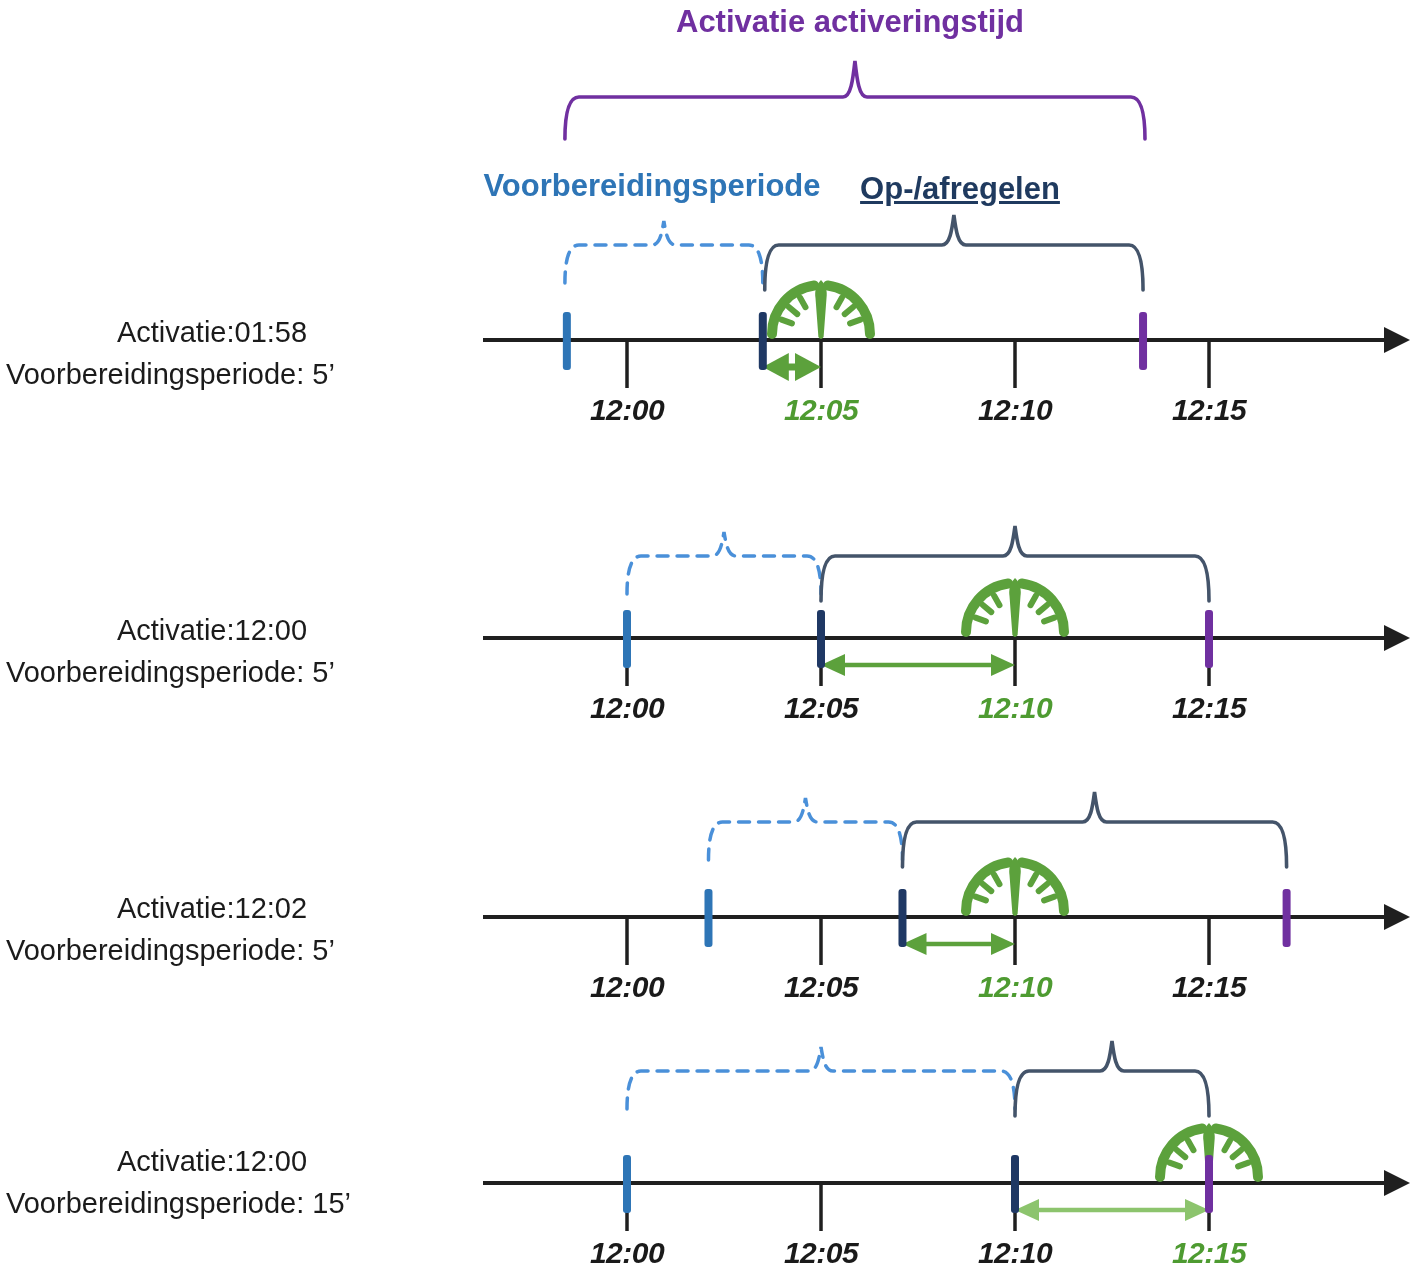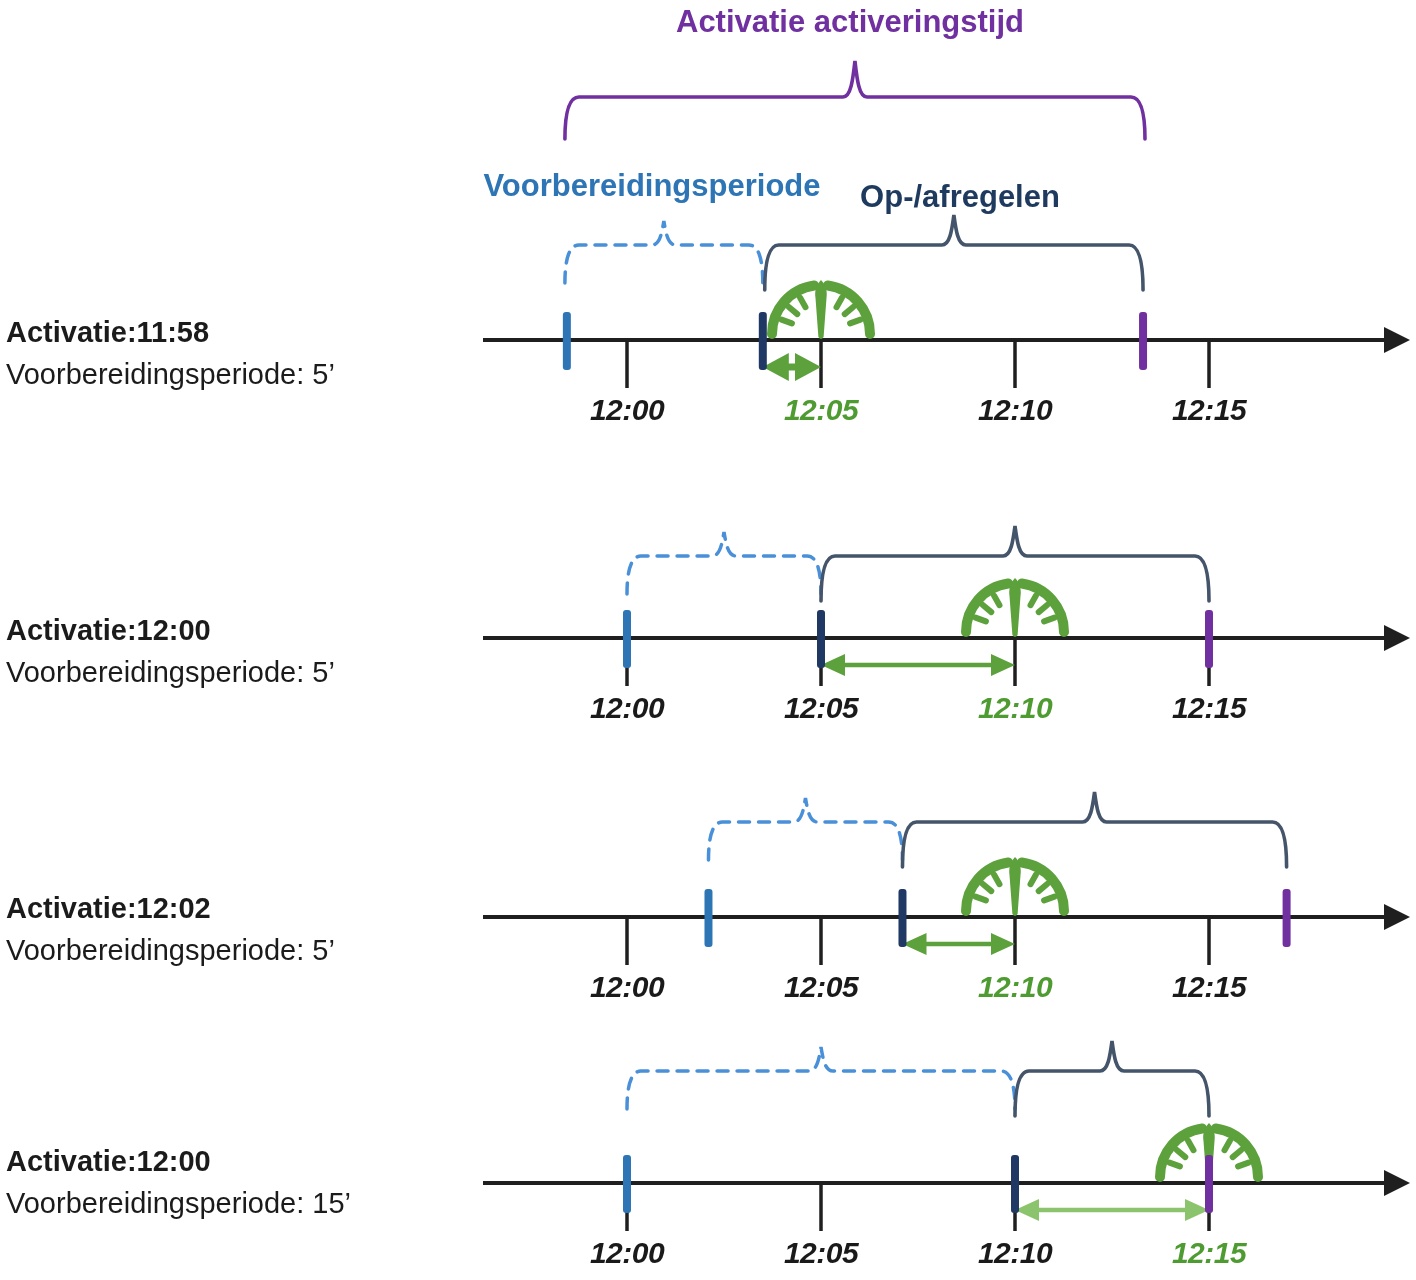--- a/index.html
+++ b/index.html
@@ -8,21 +8,21 @@
     font-family:"Liberation Sans", sans-serif;
   }
   .canvas svg{position:absolute;left:0;top:0;}
   .hdr{position:absolute;transform:translateX(-50%);font-weight:bold;font-size:31px;white-space:nowrap;}
   .hdr.purple{color:#7030A0;}
   .hdr.blue{color:#2E75B6;}
   .hdr.navy{color:#1F3A5F;}
   #left-labels .row-label{
     position:absolute;left:6px;width:412px;font-size:29px;color:#1b1b1b;line-height:42px;
   }
-  #left-labels .l1{display:flex;justify-content:flex-start;font-weight:bold;}
+  #left-labels .l1{display:flex;justify-content:center;}
   #left-labels .l2{white-space:nowrap;}
 </style>
 </head>
 <body>
 
 <div class="canvas">
   <svg id="fig" width="1416" height="1280" viewBox="0 0 1416 1280">
       <path d="M 564.92,139 Q 564.92,97 578.92,97 L 842.95,97 C 850.95,97 852.95,79 854.95,61 C 856.95,79 858.95,97 866.95,97 L 1130.98,97 Q 1144.98,97 1144.98,139" fill="none" stroke="#7030A0" stroke-width="3.6" stroke-linecap="round"></path>
       <path d="M 564.92,283 Q 564.92,245 578.92,245 L 651.8599999999999,245 C 659.8599999999999,245 661.8599999999999,233 663.8599999999999,221 C 665.8599999999999,233 667.8599999999999,245 675.8599999999999,245 L 748.8,245 Q 762.8,245 762.8,283" fill="none" stroke="#4A90D9" stroke-width="3.5" stroke-linecap="round" stroke-dasharray="11 9"></path>
       <path d="M 764.74,290 Q 764.74,245 778.74,245 L 941.89,245 C 949.89,245 951.89,230 953.89,215 C 955.89,230 957.89,245 965.89,245 L 1129.04,245 Q 1143.04,245 1143.04,290" fill="none" stroke="#44546A" stroke-width="3.6" stroke-linecap="round"></path>
@@ -145,27 +145,27 @@
         <line x1="39.5" y1="-20.4" x2="29.1" y2="-16.6" stroke="#5CA13C" stroke-width="6" stroke-linecap="round"></line>
         <path d="M0,-60 C5,-55 6.5,-49 5.5,-42 L2.6,-3 Q0,1 -2.6,-3 L-5.5,-42 C-6.5,-49 -5,-55 0,-60 Z" fill="#5CA13C"></path>
       </g>
       <rect x="623" y="1155" width="8" height="58" rx="3" fill="#2E75B6"></rect>
       <rect x="1011" y="1155" width="8" height="58" rx="3" fill="#1F3864"></rect>
       <rect x="1205" y="1155" width="8" height="58" rx="3" fill="#7030A0"></rect>
     </svg>
 
   <div class="hdr purple" style="left:850px;top:4px;">Activatie activeringstijd</div>
   <div class="hdr blue" style="left:652px;top:168px;">Voorbereidingsperiode</div>
-  <div class="hdr navy" style="left:960px;top:179px;">Op-/afregelen</div>
+  <div class="hdr navy" style="left:960px;top:171px;text-decoration:underline;">Op-/afregelen</div>
 
   <div id="left-labels">
       <div class="row-label" style="top: 311px;">
         <div class="l1">
           <span>Activatie:</span>
-          <span>11:58</span>
+          <span>01:58</span>
         </div>
         <div class="l2">Voorbereidingsperiode: 5’</div>
       </div>
       <div class="row-label" style="top: 609px;">
         <div class="l1">
           <span>Activatie:</span>
           <span>12:00</span>
         </div>
         <div class="l2">Voorbereidingsperiode: 5’</div>
       </div>

